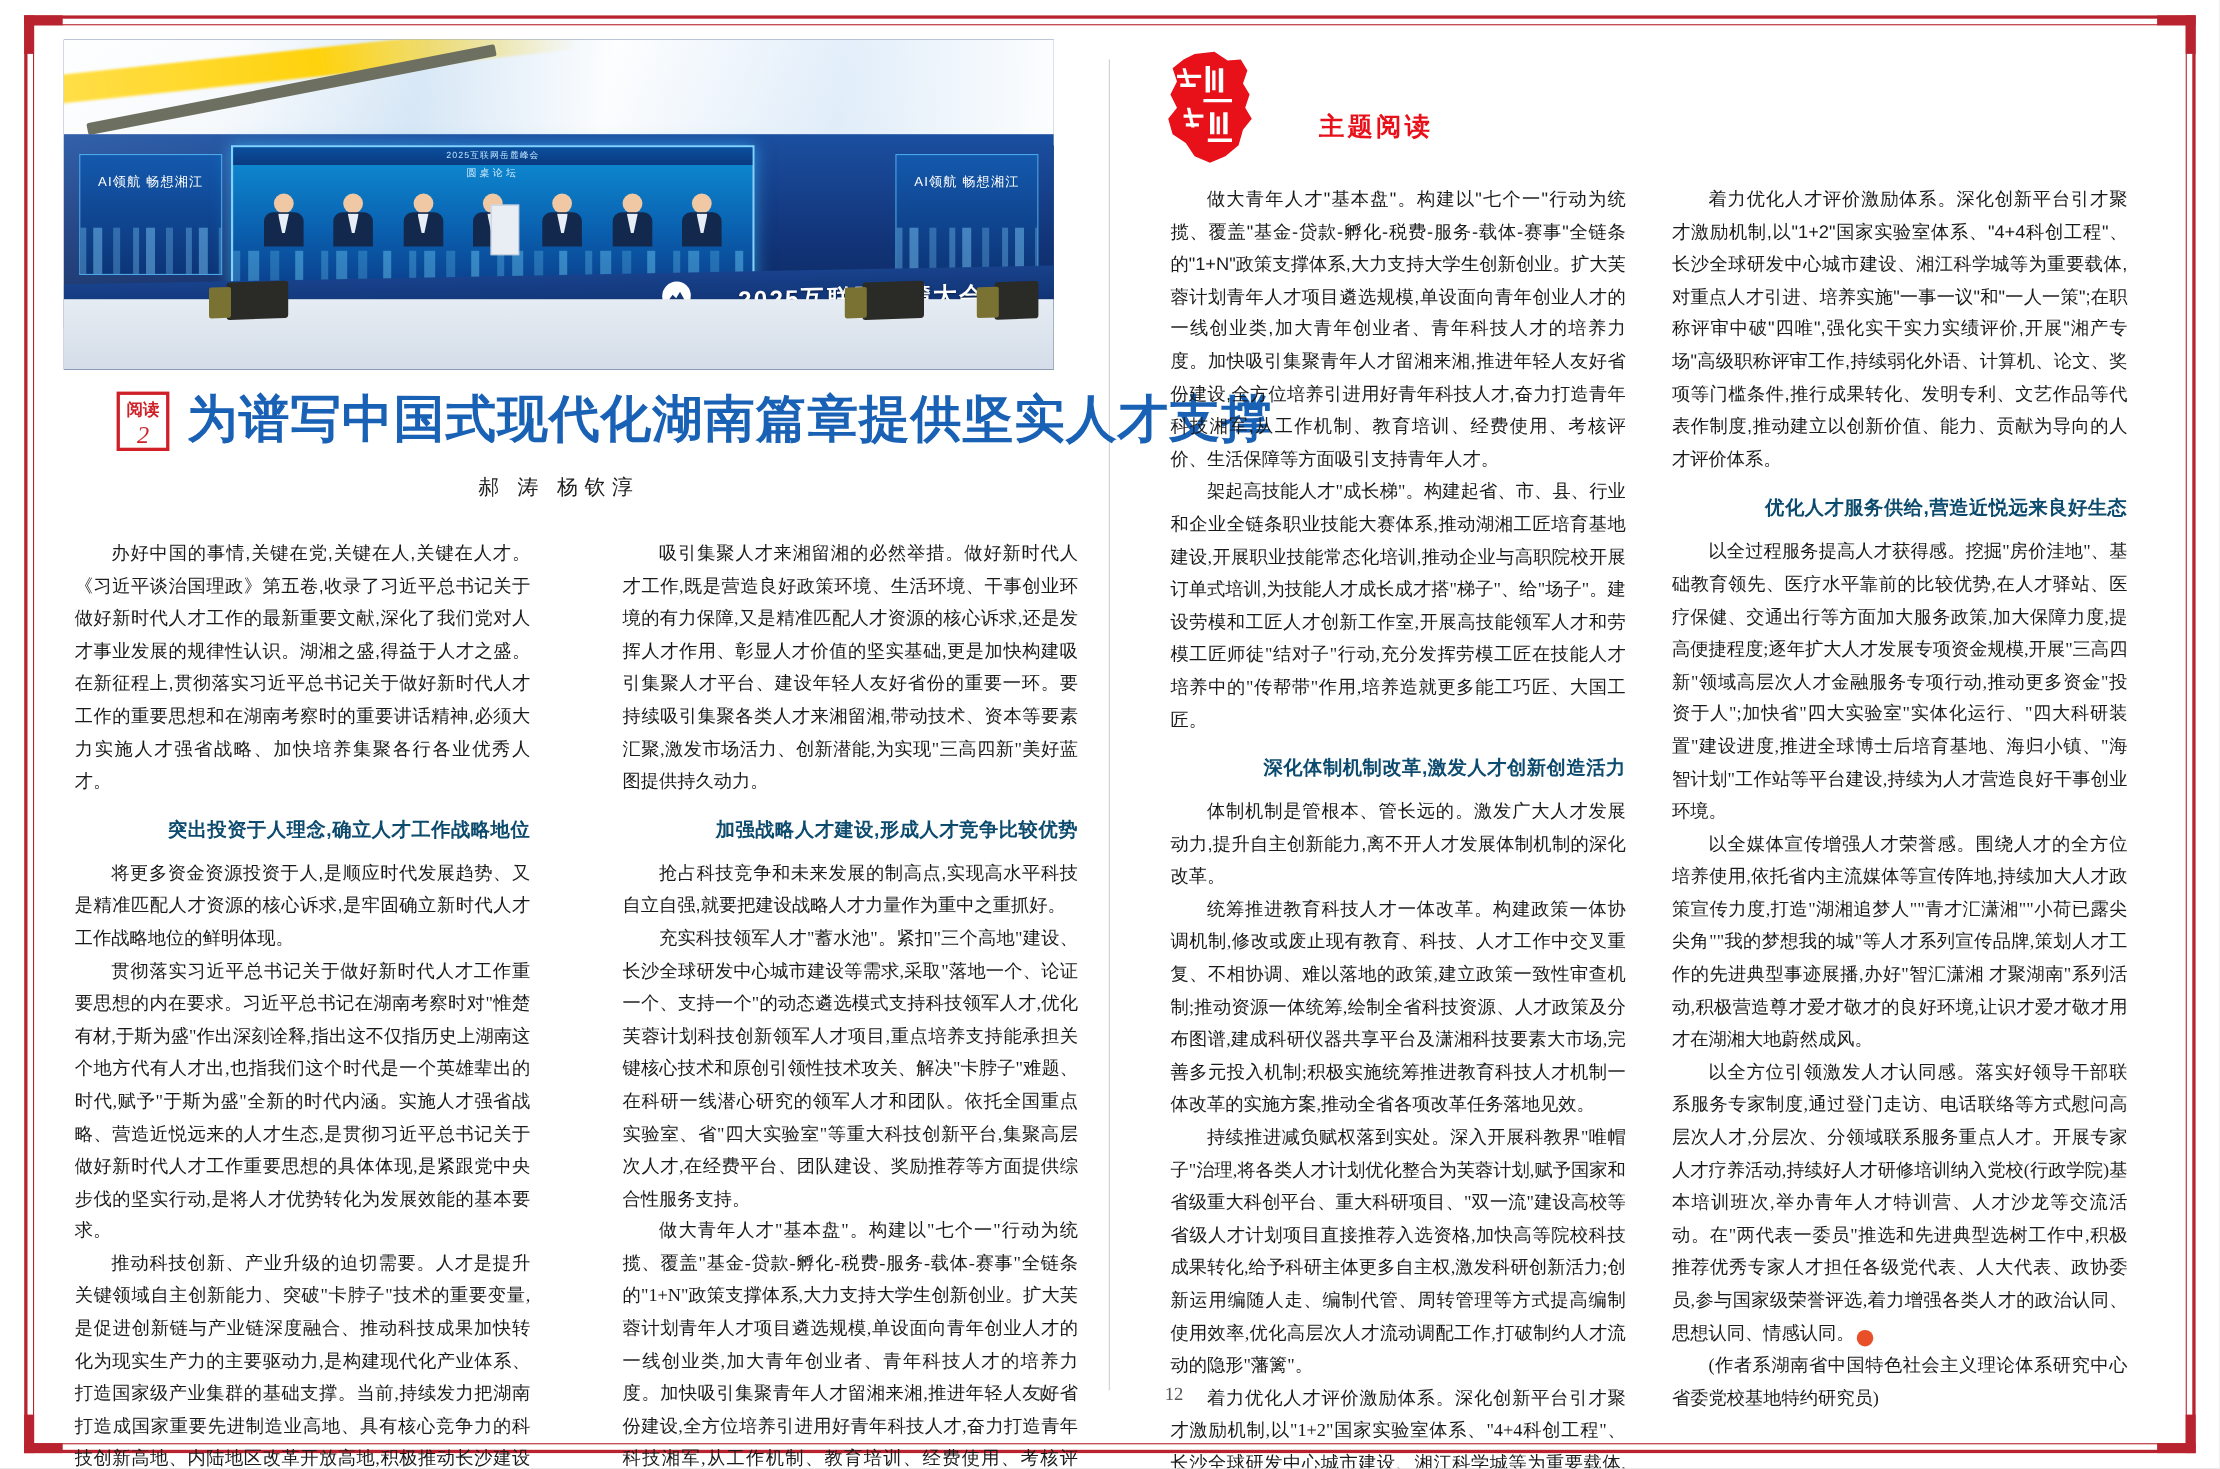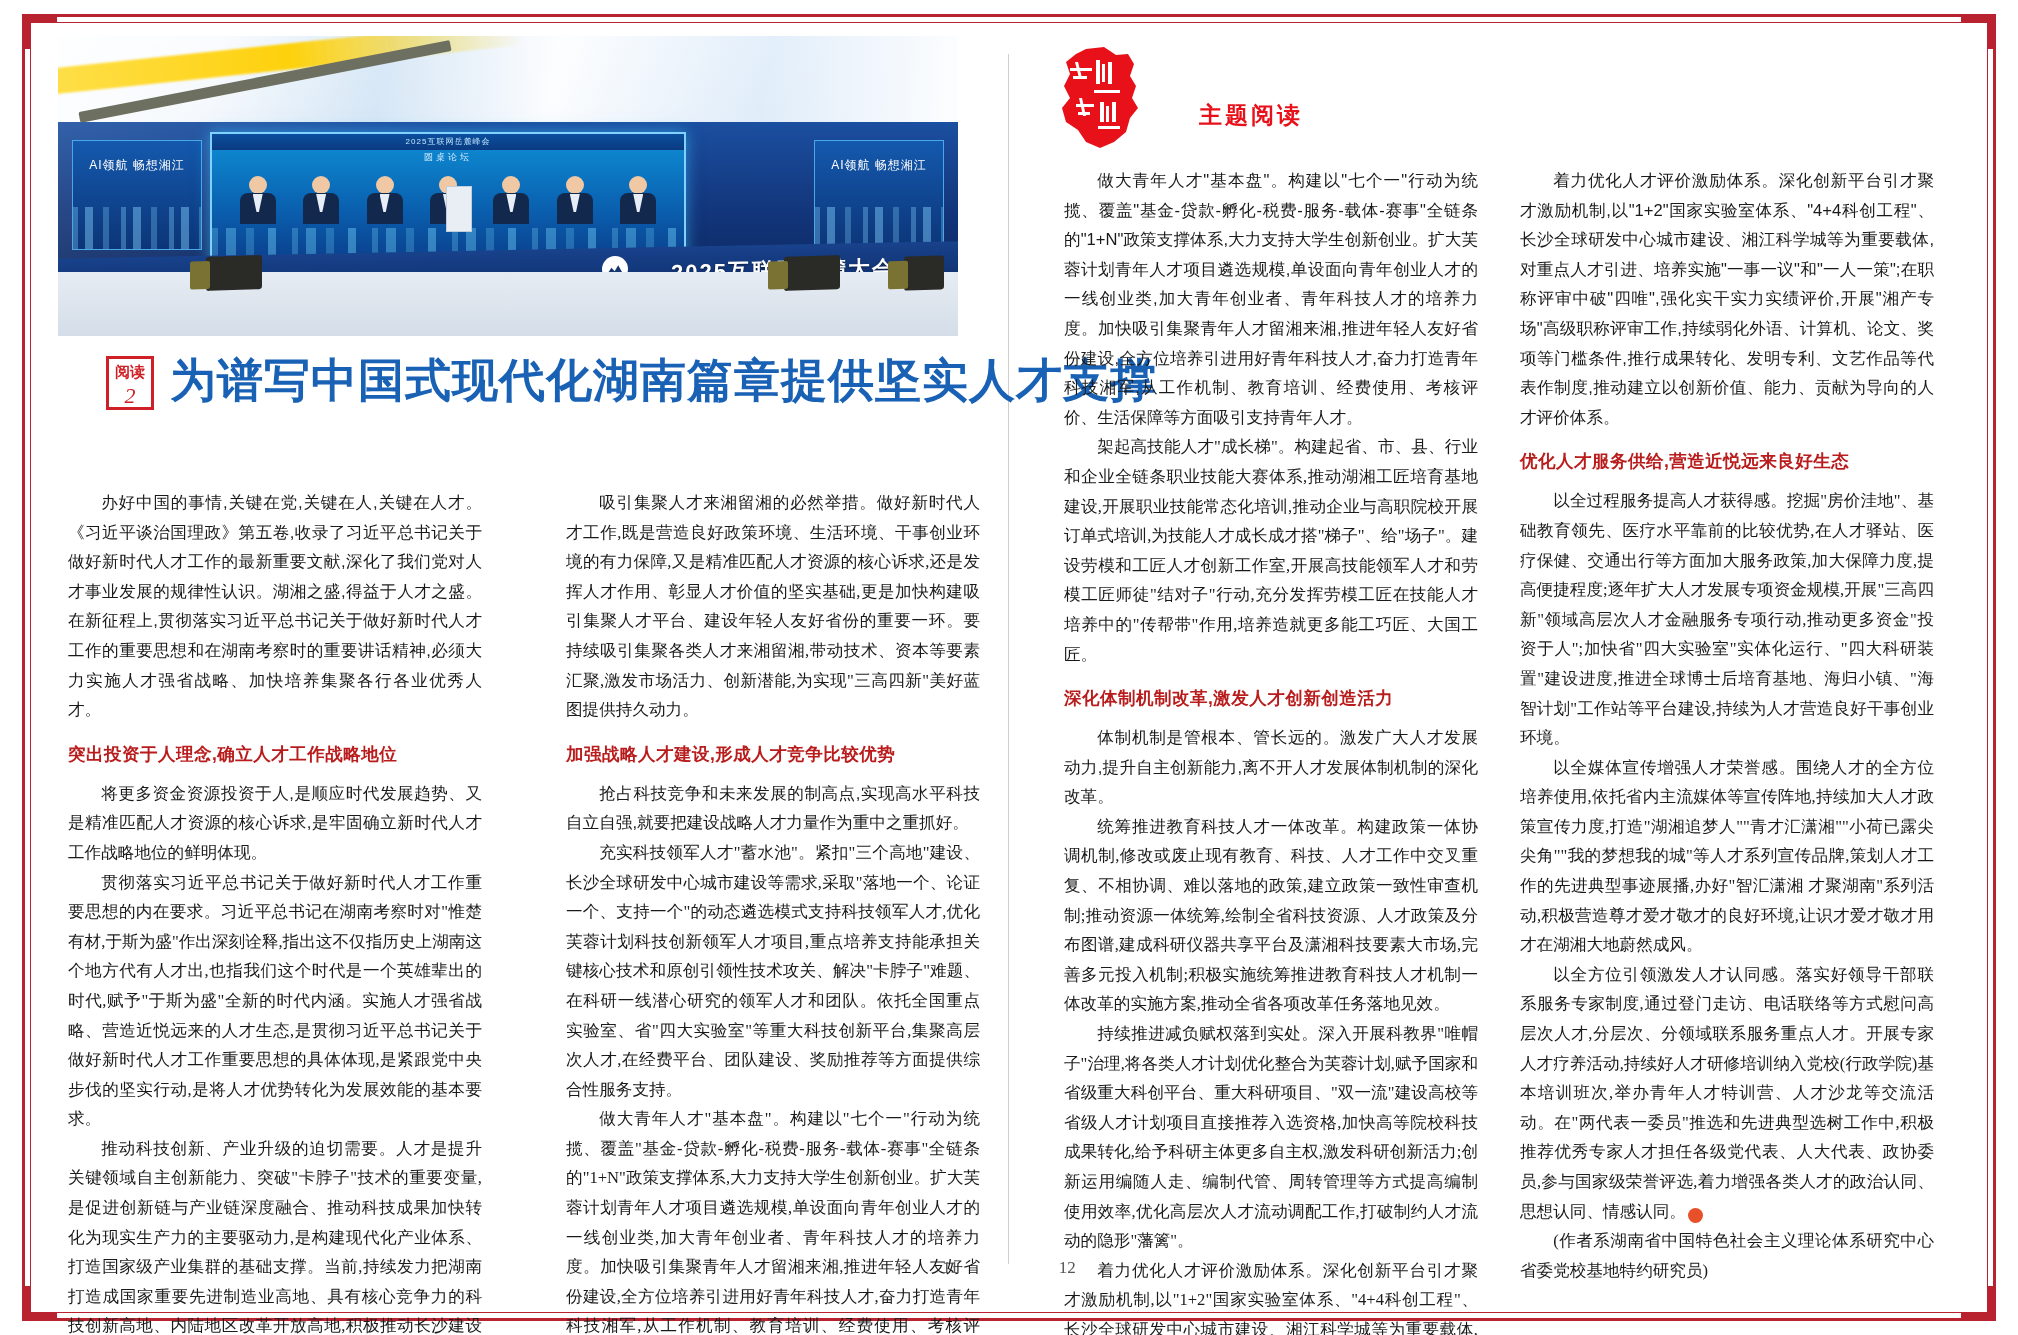--- a/index.html
+++ b/index.html
@@ -165,21 +165,21 @@
   }
   .left-page .col.c1{left:22px;}
   .left-page .col.c2{left:478px;margin-left:42px;}
   .right-page .col{top:130px;height:1112px;}
   .right-page .col.c3{left:22px;}
   .right-page .col.c4{left:478px;}
 
   p.body{margin:0 0 0 0;text-indent:2em;}
   p.kai{font-family:"Liberation Serif","DejaVu Serif",serif;}
   h3.sec{
-    margin:14px 0 10px 0;text-align:left;color:#b91c1c;
+    margin:14px 0 10px 0;text-align:right;color:#0c4a6e;
     font-size:17.5px;font-weight:bold;line-height:30px;letter-spacing:.5px;
     text-indent:0;
   }
   .endmark{
     display:inline-block;width:15px;height:15px;border-radius:50%;
     background:#e8502a;color:#fff;font-size:10px;line-height:15px;text-align:center;
     vertical-align:-2px;margin-left:2px;
   }
 
   
@@ -286,20 +286,21 @@
       </div>
 
       <div class="head-row">
         <div class="read-stamp">
           <div class="rs1">阅读</div>
           <div class="rs2">2</div>
         </div>
         <div class="headline">为谱写中国式现代化湖南篇章提供坚实人才支撑</div>
       </div>
 
+      <div class="byline">郝  涛    杨钦淳</div>
 
       <div class="col c1">
         <p class="body">办好中国的事情,关键在党,关键在人,关键在人才。《习近平谈治国理政》第五卷,收录了习近平总书记关于做好新时代人才工作的最新重要文献,深化了我们党对人才事业发展的规律性认识。湖湘之盛,得益于人才之盛。在新征程上,贯彻落实习近平总书记关于做好新时代人才工作的重要思想和在湖南考察时的重要讲话精神,必须大力实施人才强省战略、加快培养集聚各行各业优秀人才。</p>
         <h3 class="sec">突出投资于人理念,确立人才工作战略地位</h3>
         <p class="body">将更多资金资源投资于人,是顺应时代发展趋势、又是精准匹配人才资源的核心诉求,是牢固确立新时代人才工作战略地位的鲜明体现。</p>
         <p class="body kai">贯彻落实习近平总书记关于做好新时代人才工作重要思想的内在要求。习近平总书记在湖南考察时对"惟楚有材,于斯为盛"作出深刻诠释,指出这不仅指历史上湖南这个地方代有人才出,也指我们这个时代是一个英雄辈出的时代,赋予"于斯为盛"全新的时代内涵。实施人才强省战略、营造近悦远来的人才生态,是贯彻习近平总书记关于做好新时代人才工作重要思想的具体体现,是紧跟党中央步伐的坚实行动,是将人才优势转化为发展效能的基本要求。</p>
         <p class="body kai">推动科技创新、产业升级的迫切需要。人才是提升关键领域自主创新能力、突破"卡脖子"技术的重要变量,是促进创新链与产业链深度融合、推动科技成果加快转化为现实生产力的主要驱动力,是构建现代化产业体系、打造国家级产业集群的基础支撑。当前,持续发力把湖南打造成国家重要先进制造业高地、具有核心竞争力的科技创新高地、内陆地区改革开放高地,积极推动长沙建设全球研发中心城市,大力实施科技强省、制造强省战略,都离不开人才引领、人才支撑。</p>
       </div>
 
       <div class="col c2">

